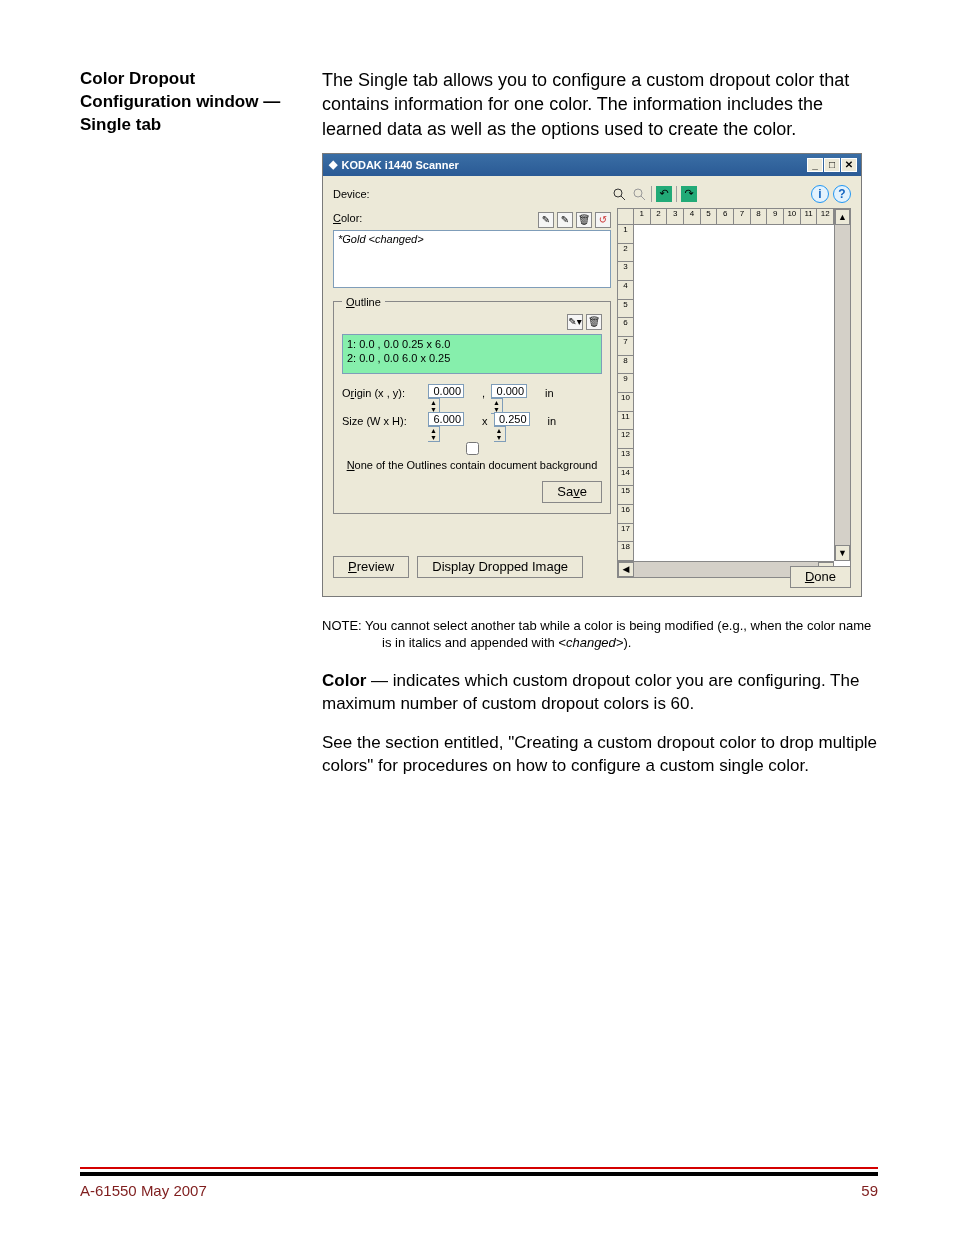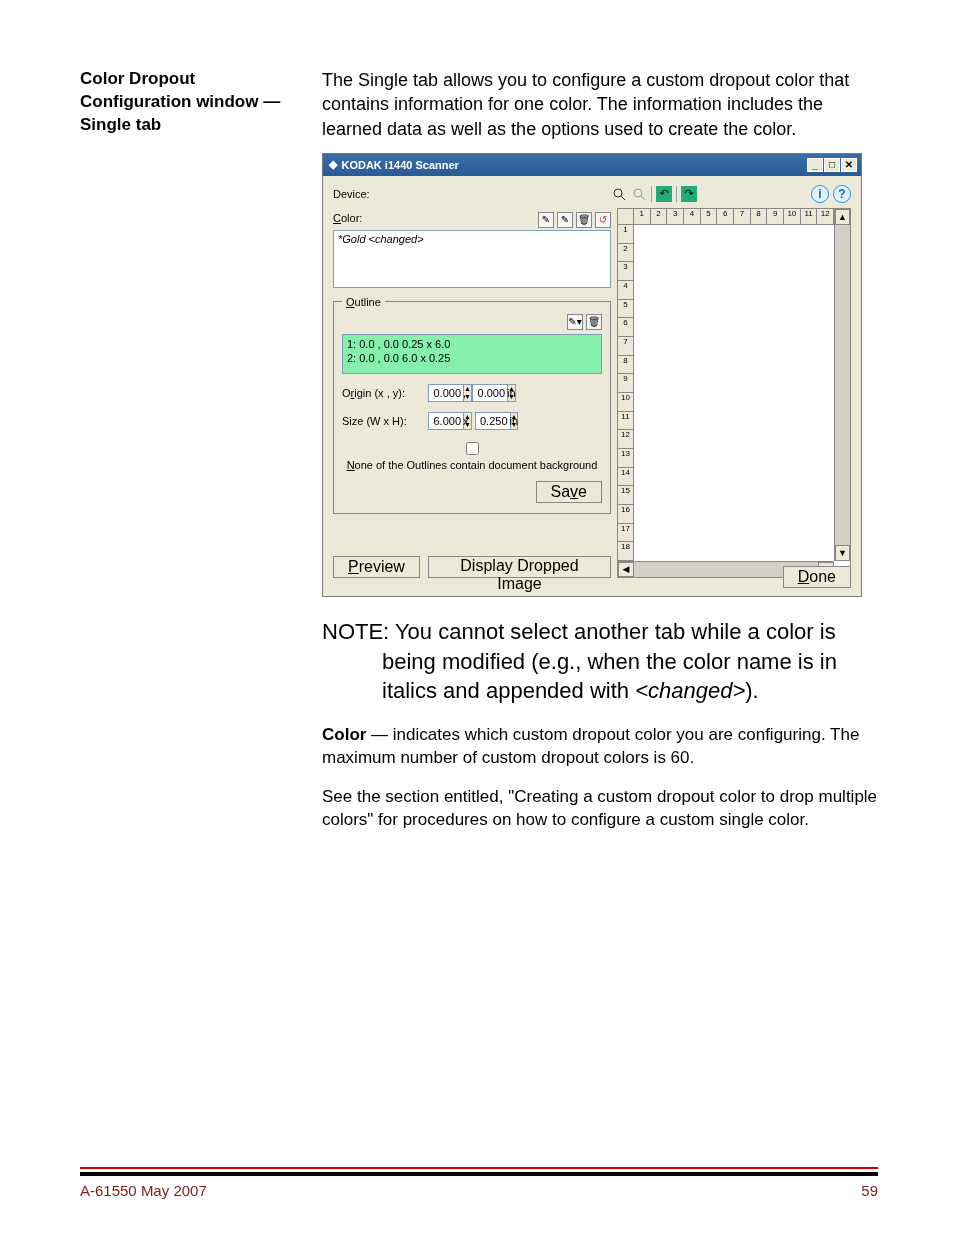--- a/index.html
+++ b/index.html
@@ -32,45 +32,45 @@
   .color-row .cl { flex: 1; }
   .color-toolbar { display: flex; gap: 3px; }
   .mini-btn { width: 16px; height: 16px; border: 1px solid #888; background: #f5f5f5; display: inline-flex; align-items: center; justify-content: center; font-size: 10px; }
   .color-list { width: 100%; height: 58px; background: #fff; border: 1px solid #7f9db9; padding: 2px 4px; font-style: italic; }
   fieldset.outline-fs { border: 1px solid #888; padding: 6px 8px 10px 8px; margin-top: 8px; }
   fieldset.outline-fs legend { padding: 0 4px; }
   .outline-toolbar { display: flex; justify-content: flex-end; gap: 3px; margin-bottom: 4px; }
   .outline-list { width: 100%; height: 40px; background: #86efac; border: 1px solid #7f9db9; padding: 2px 4px; line-height: 14px; font-size: 11px; }
   .coord-row { display: flex; align-items: center; margin-top: 10px; gap: 6px; }
   .coord-row .cl { width: 80px; }
-  .spin { width: 29px; height: 18px; display: inline-flex; }
+  .spin { width: 48px; height: 18px; display: inline-flex; flex-direction: column; }
   .spin input { width: 36px; height: 18px; border: 1px solid #7f9db9; font-size: 11px; padding: 0 2px; text-align: right; }
   .spin .arrows { width: 12px; height: 18px; border: 1px solid #7f9db9; border-left: none; display: flex; flex-direction: column; }
   .spin .arrows span { flex: 1; font-size: 7px; display: flex; align-items: center; justify-content: center; background: #ece9d8; }
   .unit { font-size: 11px; }
   .chk-row { display: flex; align-items: center; margin-top: 12px; gap: 4px; flex-direction: column; }
   .chk-row input { width: 13px; height: 13px; }
   .save-row { display: flex; justify-content: flex-end; margin-top: 10px; }
-  .btn { height: 22px; border: 1px solid #888; background: #ece9d8; padding: 0 14px; font-size: 16px; cursor: pointer; }
+  .btn { height: 22px; border: 1px solid #888; background: #ece9d8; padding: 0 14px; font-size: 13px; cursor: pointer; }
   .bottom-btns { position: absolute; bottom: 0; left: 0; display: flex; gap: 8px; }
   .ruler-area { flex: 1; background: #fff; border: 1px solid #888; position: relative; overflow: hidden; }
   .ruler-top { position: absolute; top: 0; left: 16px; right: 16px; height: 16px; background: #ece9d8; border-bottom: 1px solid #888; display: flex; }
   .ruler-top .tick { flex: 1; border-right: 1px solid #888; font-size: 8px; text-align: center; position: relative; }
   .ruler-left { position: absolute; top: 16px; left: 0; width: 16px; bottom: 16px; background: #ece9d8; border-right: 1px solid #888; display: flex; flex-direction: column; }
   .ruler-left .tick { flex: 1; border-bottom: 1px solid #888; font-size: 8px; display: flex; align-items: flex-start; justify-content: center; writing-mode: horizontal-tb; }
   .ruler-corner { position: absolute; top:0; left:0; width:16px; height:16px; background:#ece9d8; border-right:1px solid #888; border-bottom:1px solid #888; }
   .ruler-canvas { position: absolute; top: 16px; left: 16px; right: 16px; bottom: 16px; background: #fff; }
   .scroll-v { position: absolute; top: 0; right: 0; width: 16px; bottom: 16px; background: #ece9d8; border-left: 1px solid #888; display:flex; flex-direction:column; }
   .scroll-v .sbtn { height:16px; border:1px solid #888; background:#ece9d8; font-size:9px; display:flex; align-items:center; justify-content:center; }
   .scroll-v .track { flex:1; background:#d4d0c8; }
   .scroll-h { position: absolute; left: 0; right: 16px; bottom: 0; height: 16px; background: #ece9d8; border-top: 1px solid #888; display:flex; }
   .scroll-h .sbtn { width:16px; border:1px solid #888; background:#ece9d8; font-size:9px; display:flex; align-items:center; justify-content:center; }
   .scroll-h .track { flex:1; background:#d4d0c8; }
   .footer-done { position: absolute; right: 10px; bottom: 8px; }
-  .note { font-size: 22px; line-height: 1.35; margin-bottom: 18px; padding-left: 60px; text-indent: -60px; }
+  .note { font-size: 13px; line-height: 1.35; margin-bottom: 18px; padding-left: 60px; text-indent: -60px; }
   .para { font-size: 17px; line-height: 1.35; margin-bottom: 16px; }
   .page-footer { position: absolute; bottom: 36px; left: 80px; right: 76px; display: flex; justify-content: space-between; font-size: 15px; color: #7f1d1d; border-top: 4px solid #000; padding-top: 6px; }
   .page-footer::before { content:""; position:absolute; top:-9px; left:0; right:0; height:2px; background:#d40000; }
   .underline-acc { text-decoration: underline; }
 </style>
 </head>
 <body>
 
 <div class="page">
   <div class="sidebar">

